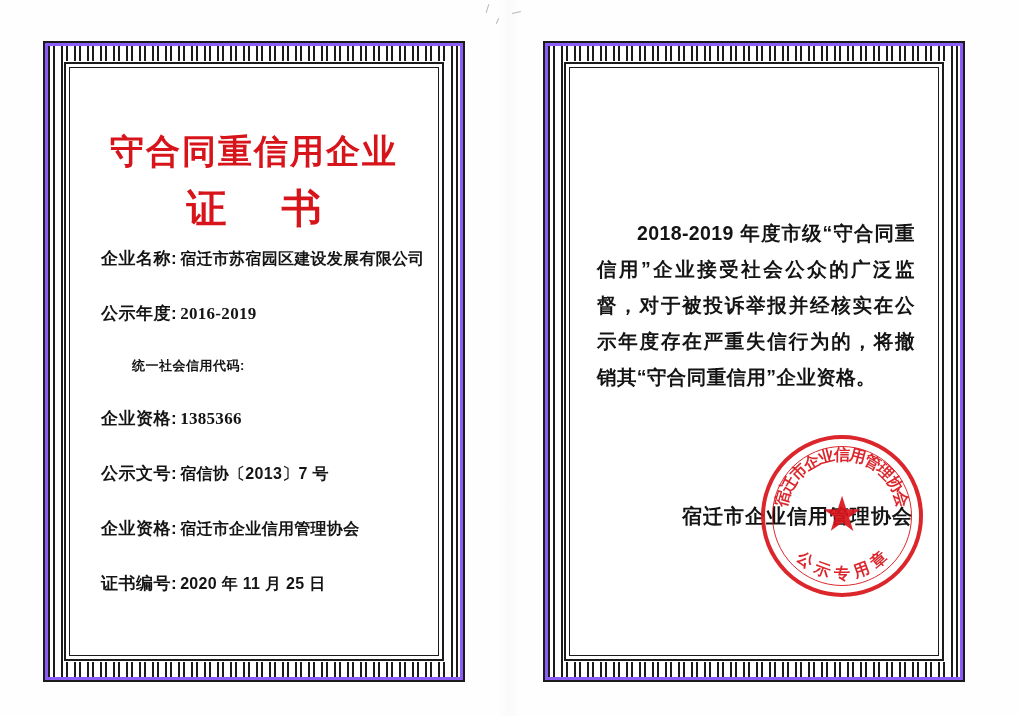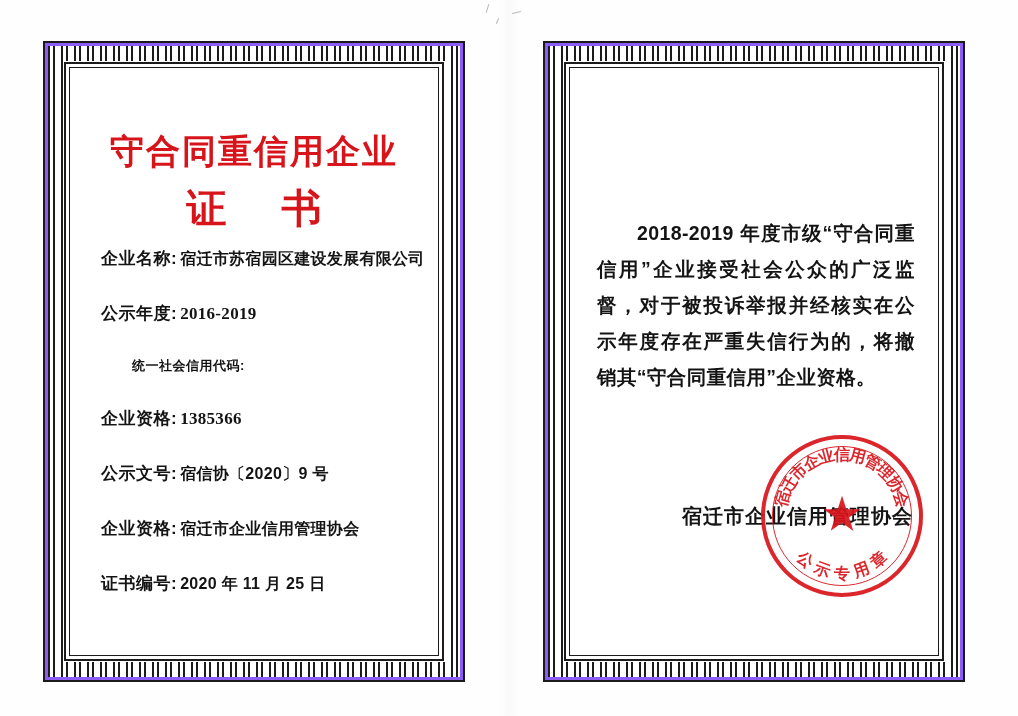--- a/index.html
+++ b/index.html
@@ -281,21 +281,21 @@
           <span class="field-label small">统一社会信用代码:</span>
         </div>
 
         <div class="field-row">
           <span class="field-label">企业资格:</span>
           <span class="field-value">1385366</span>
         </div>
 
         <div class="field-row">
           <span class="field-label">公示文号:</span>
-          <span class="field-value cjk">宿信协〔2020〕9 号</span>
+          <span class="field-value cjk">宿信协〔2013〕7 号</span>
         </div>
 
         <div class="field-row">
           <span class="field-label">企业资格:</span>
           <span class="field-value cjk">宿迁市企业信用管理协会</span>
         </div>
 
         <div class="field-row">
           <span class="field-label">证书编号:</span>
           <span class="field-value cjk">2020 年 11 月 25 日</span>

